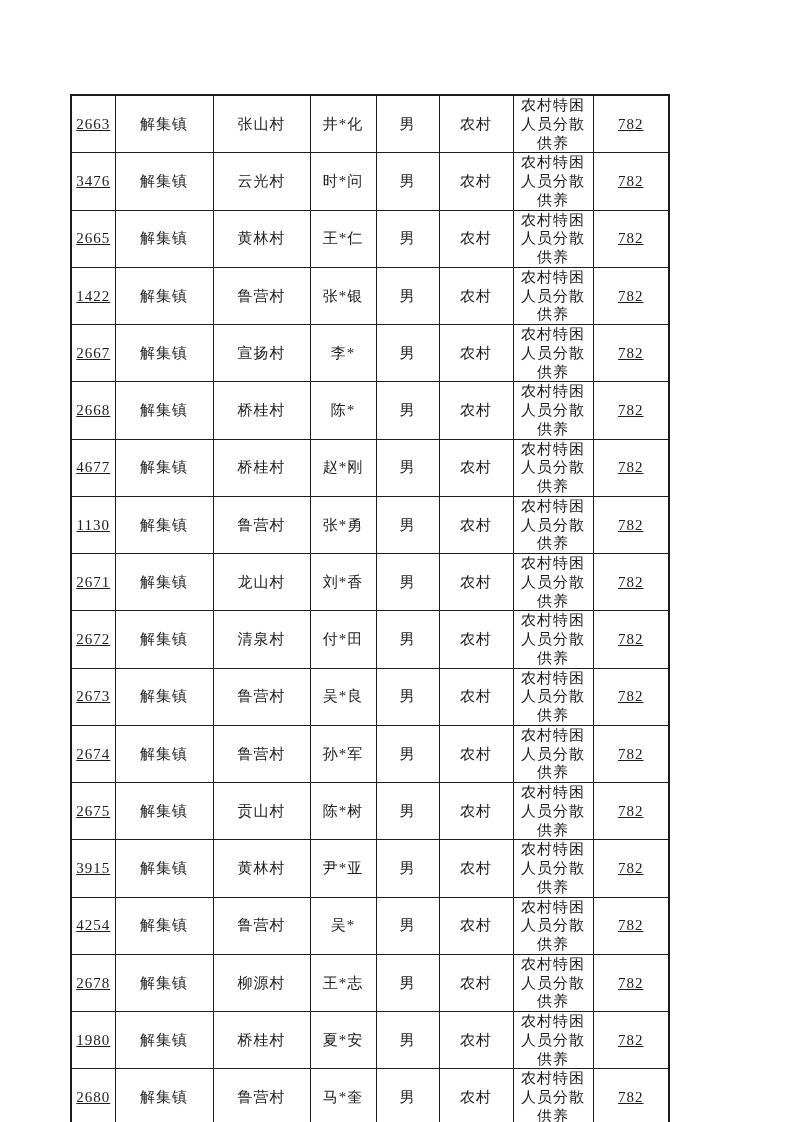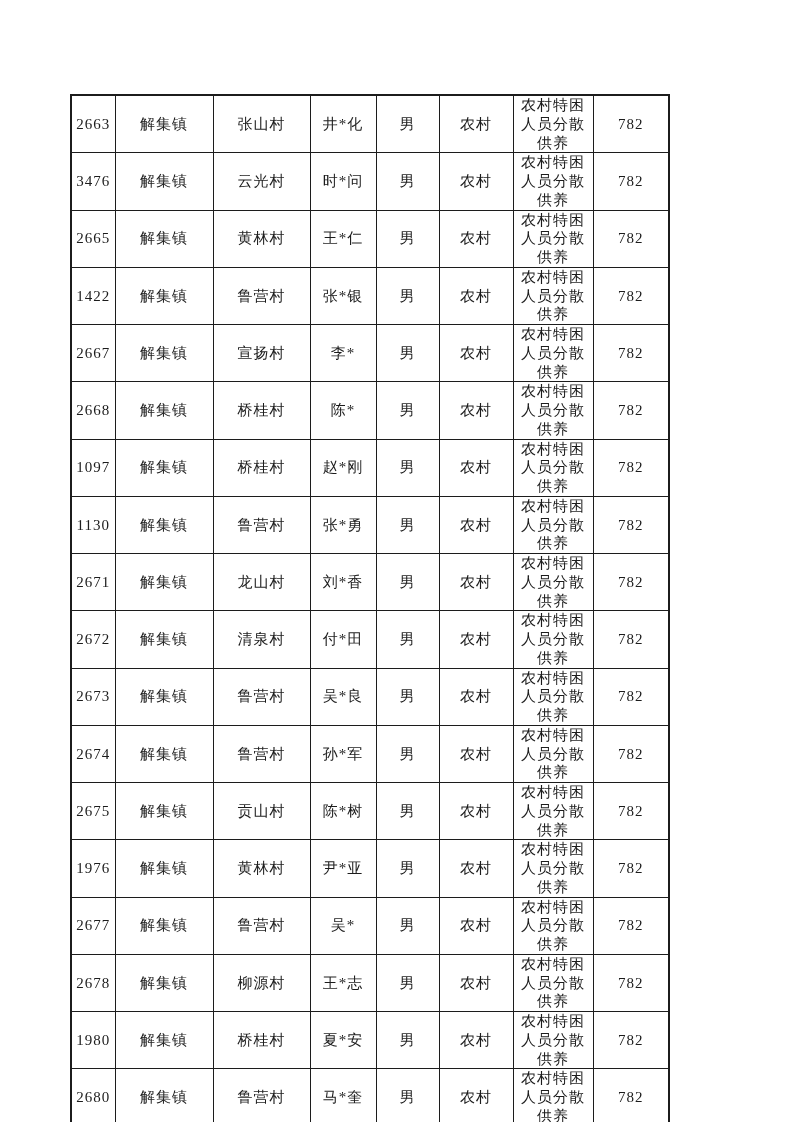--- a/index.html
+++ b/index.html
@@ -35,20 +35,21 @@
     line-height: 1.25;
     letter-spacing: 1px;
     overflow: hidden;
   }
   table.data-table tr {
     height: 49px;
   }
   td.c-serial, td.c-amount {
     font-size: 15px;
     letter-spacing: 0;
+    text-decoration: underline;
   }
   td.c-category {
     font-size: 14px;
     letter-spacing: 0.5px;
     line-height: 1.3;
     word-break: break-all;
   }
 </style>
 </head>
 <body>
@@ -126,21 +127,21 @@
     <td class="c-town">解集镇</td>
     <td class="c-village">桥桂村</td>
     <td class="c-name">陈*</td>
     <td class="c-gender">男</td>
     <td class="c-region">农村</td>
     <td class="c-category">农村特困人员分散供养</td>
     <td class="c-amount">782</td>
   </tr>
 
   <tr>
-    <td class="c-serial">1097</td>
+    <td class="c-serial">4677</td>
     <td class="c-town">解集镇</td>
     <td class="c-village">桥桂村</td>
     <td class="c-name">赵*刚</td>
     <td class="c-gender">男</td>
     <td class="c-region">农村</td>
     <td class="c-category">农村特困人员分散供养</td>
     <td class="c-amount">782</td>
   </tr>
 
   <tr>
@@ -203,32 +204,32 @@
     <td class="c-town">解集镇</td>
     <td class="c-village">贡山村</td>
     <td class="c-name">陈*树</td>
     <td class="c-gender">男</td>
     <td class="c-region">农村</td>
     <td class="c-category">农村特困人员分散供养</td>
     <td class="c-amount">782</td>
   </tr>
 
   <tr>
-    <td class="c-serial">1976</td>
+    <td class="c-serial">3915</td>
     <td class="c-town">解集镇</td>
     <td class="c-village">黄林村</td>
     <td class="c-name">尹*亚</td>
     <td class="c-gender">男</td>
     <td class="c-region">农村</td>
     <td class="c-category">农村特困人员分散供养</td>
     <td class="c-amount">782</td>
   </tr>
 
   <tr>
-    <td class="c-serial">2677</td>
+    <td class="c-serial">4254</td>
     <td class="c-town">解集镇</td>
     <td class="c-village">鲁营村</td>
     <td class="c-name">吴*</td>
     <td class="c-gender">男</td>
     <td class="c-region">农村</td>
     <td class="c-category">农村特困人员分散供养</td>
     <td class="c-amount">782</td>
   </tr>
 
   <tr>

